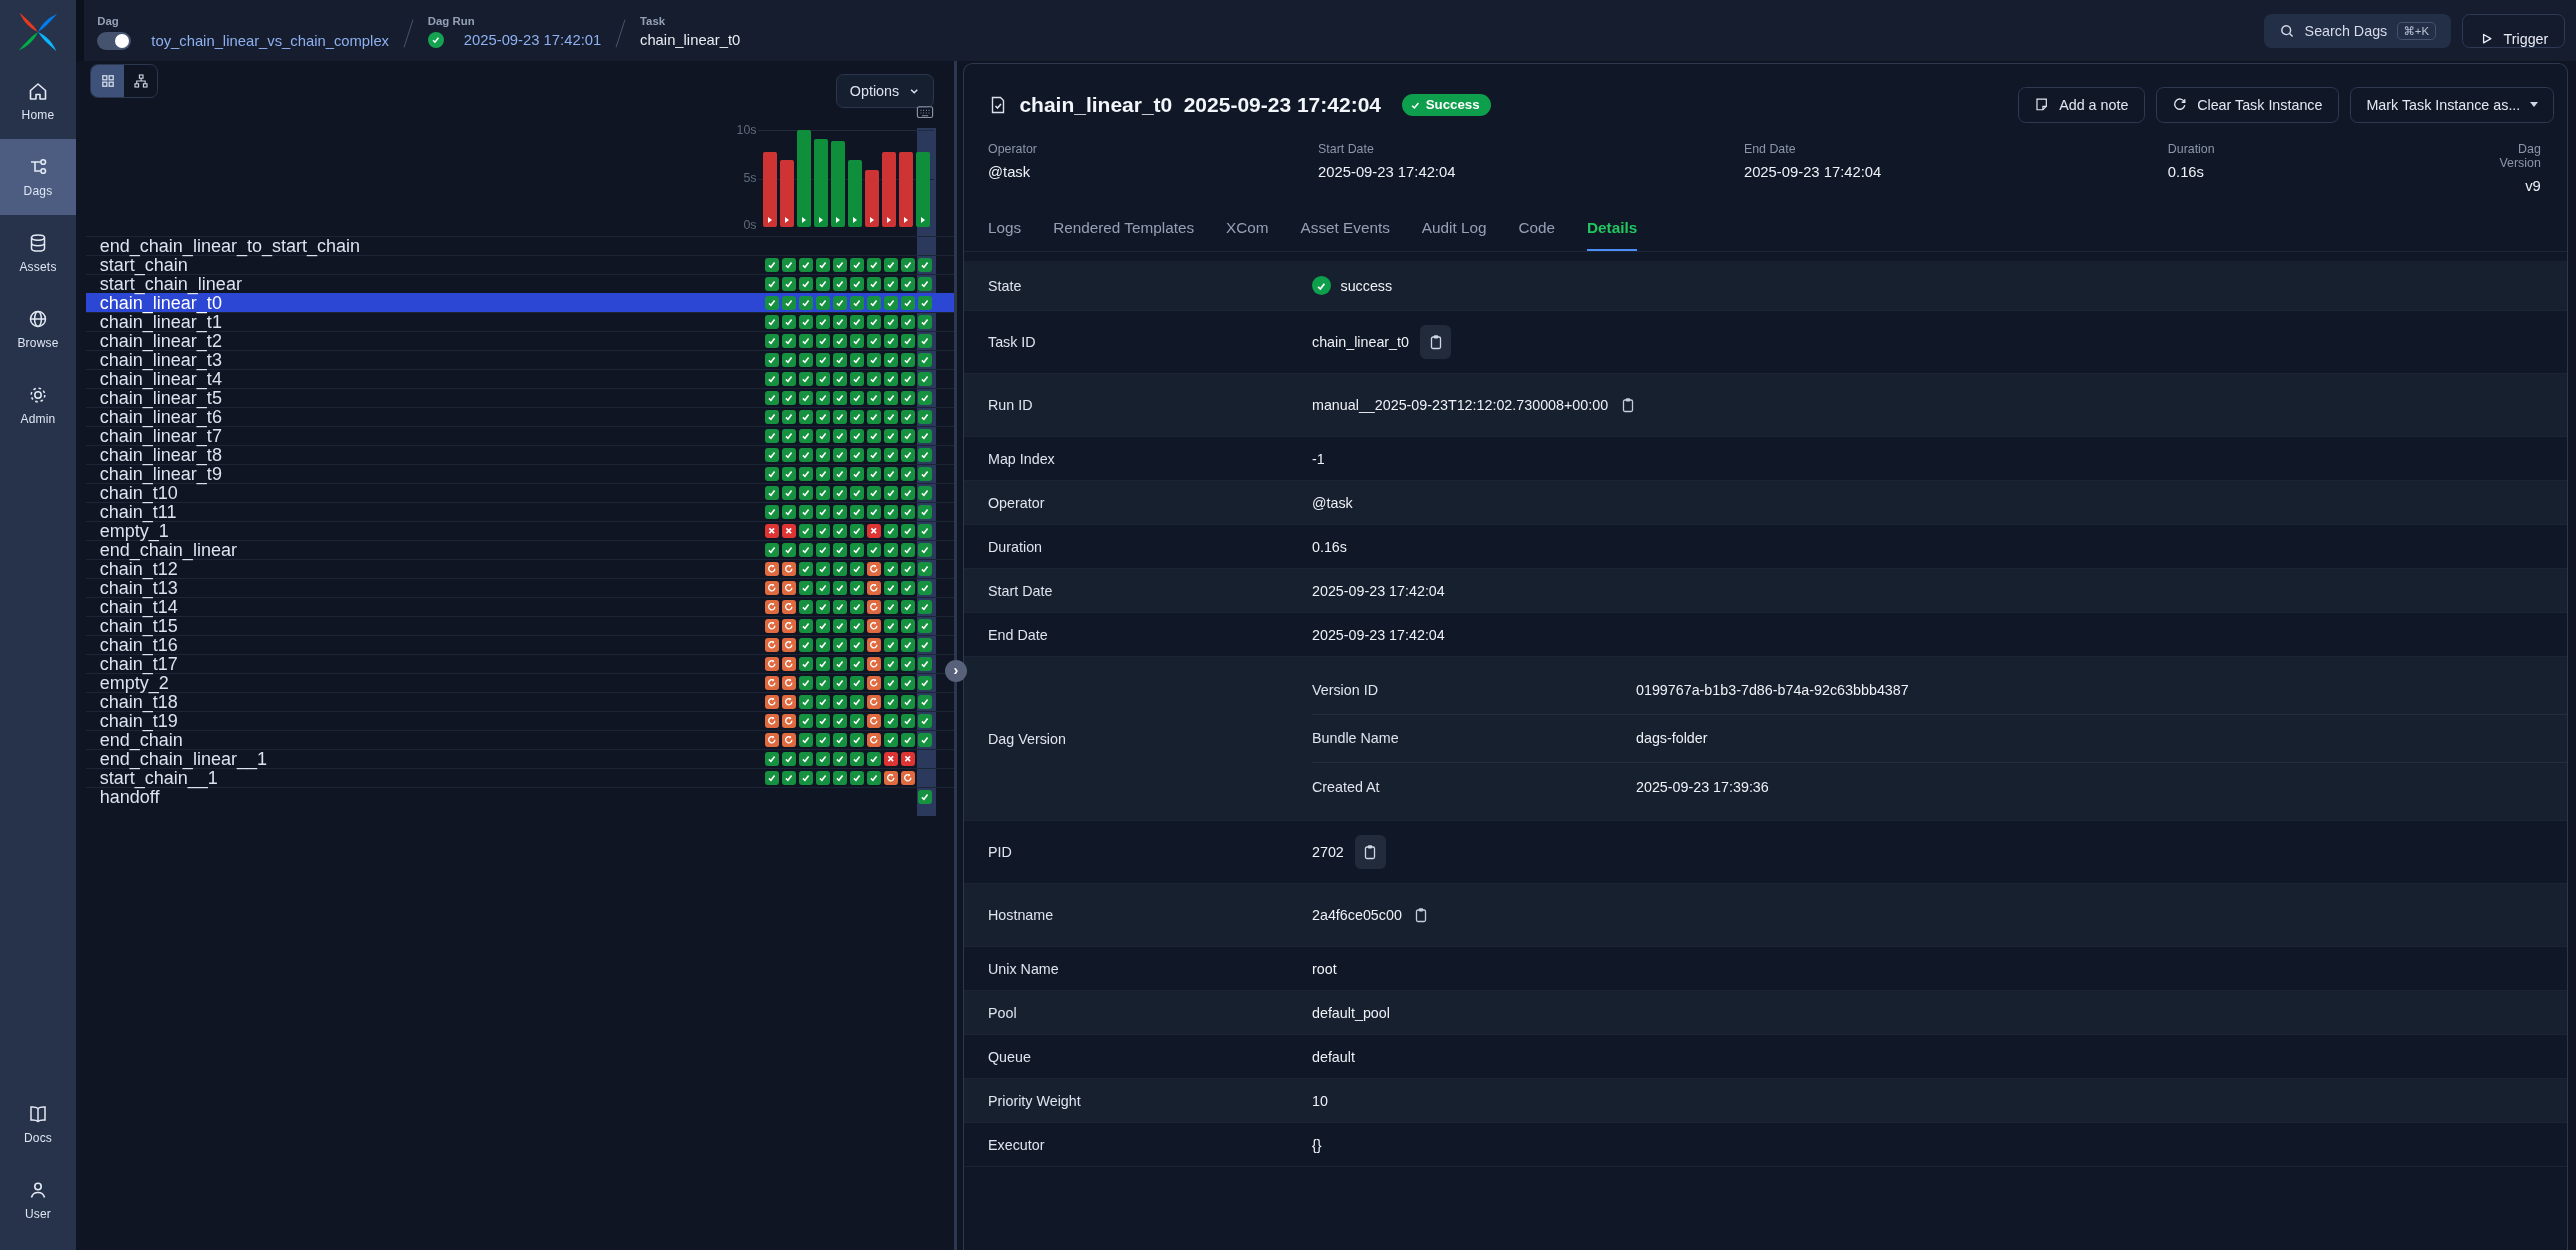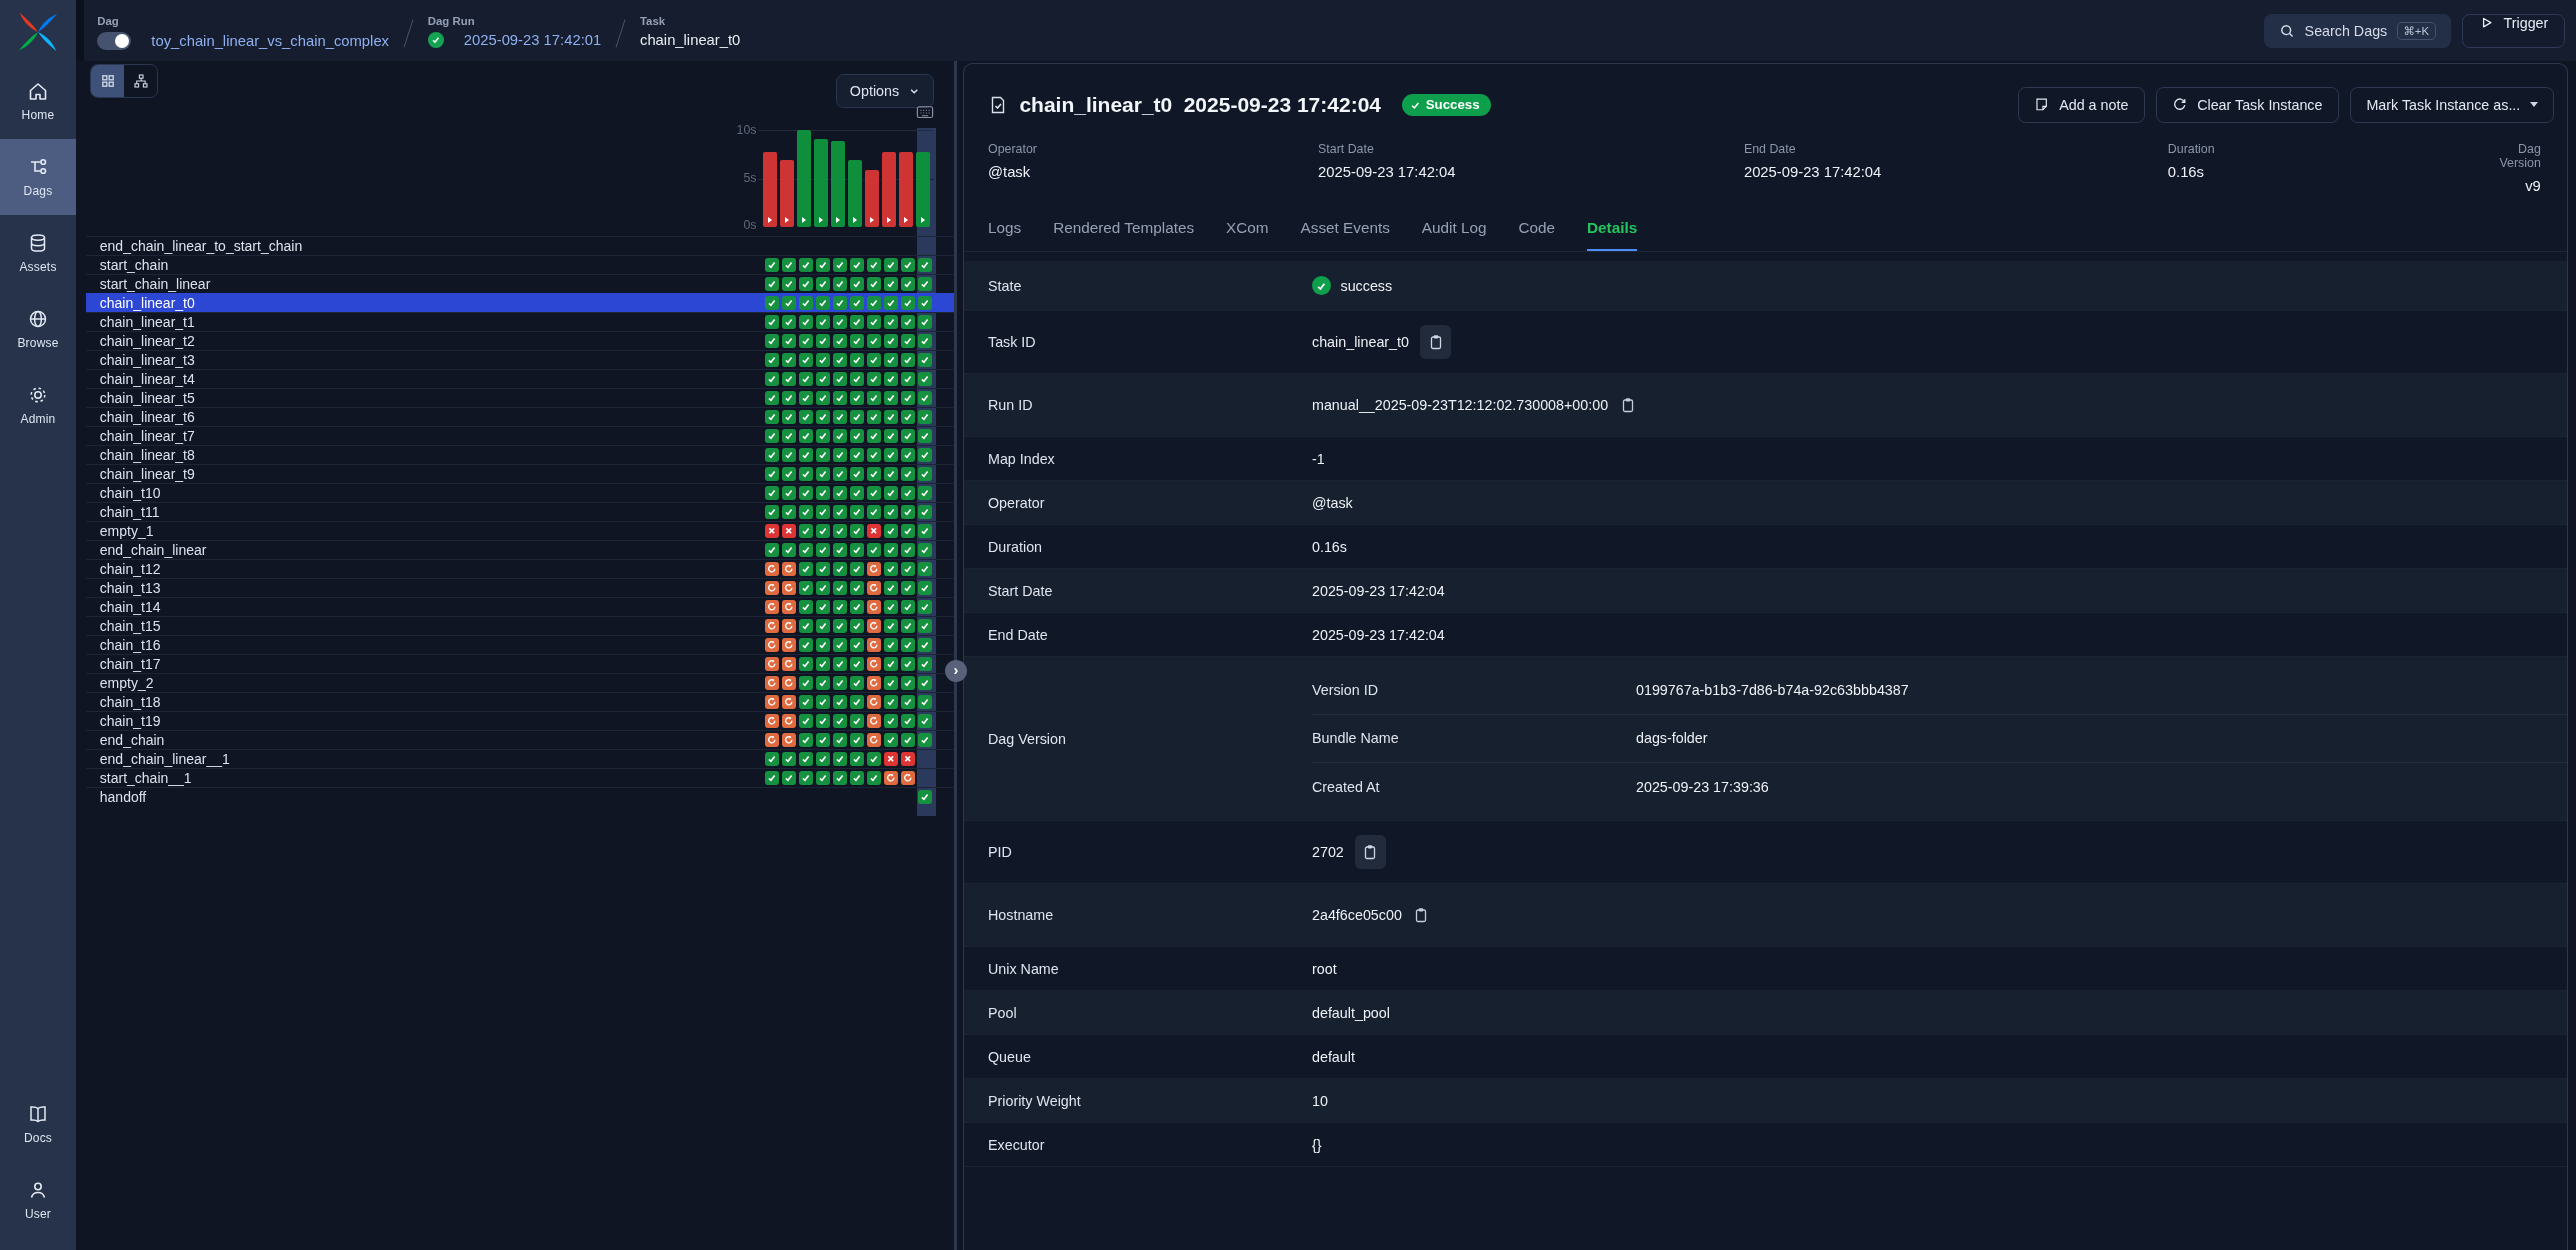--- a/index.html
+++ b/index.html
@@ -28,21 +28,21 @@
   .crumb-sep { align-self:center; height:29px; border-left:1.4px solid #47536b; transform:rotate(18deg); margin:5.7px 1.9px 0 1.9px; }
   .link-blue { color:#8fb0f0; cursor:pointer; }
   .toggle { width:34px; height:18px; border-radius:9.5px; background:#46536e; position:relative; cursor:pointer; }
   .toggle .knob { position:absolute; right:1.9px; top:1.9px; width:14.3px; height:14.3px; border-radius:50%; background:#fff; }
   .status-dot { width:16px; height:16px; border-radius:50%; background:#15a352; display:flex; align-items:center; justify-content:center; }
   .status-dot svg { width:9.5px; height:9.5px; }
   .topbar-right { margin-left:auto; display:flex; gap:11.4px; padding-right:11.4px;padding-left:44px; }
   .search-btn { height:34px; display:flex; align-items:center; gap:9.5px; background:#232e47; border:none; border-radius:7.6px; padding:0 15.3px; color:#d6dcea; font-size:14.3px; cursor:pointer; }
   .search-btn svg { width:16px; height:16px; }
   .kbd { border:1px solid #44526f; border-radius:4.8px; padding:1px 5.7px; font-size:11.4px; color:#b9c2d4; }
-  .trigger-btn { height:34px; display:flex; align-items:flex-start; gap:9.5px; background:#131b2c; border:1px solid #2e3a58; border-radius:7.6px; padding:0 15.3px; color:#e8ecf4; font-size:14.3px; cursor:pointer; }
+  .trigger-btn { height:34px; display:flex; align-items:flex-end; gap:9.5px; background:#131b2c; border:1px solid #2e3a58; border-radius:7.6px; padding:0 15.3px; color:#e8ecf4; font-size:14.3px; cursor:pointer; }
   .trigger-btn svg { width:15.3px; height:15.3px; }
 
   
   .content { position:absolute; left:76px; top:61px; right:0; bottom:0; background:#0f1522; }
 
   
   .grid-panel { position:absolute; left:9.5px; top:0; width:869px; bottom:0; }
   .grid-toolbar { position:absolute; left:4.8px; right:21px; top:2.9px; height:34px; display:flex; align-items:center; }
   .view-toggle { display:flex; border:1px solid #2b3750; border-radius:7.6px; overflow:hidden; }
   .view-btn { width:33px; height:32px; display:flex; align-items:center; justify-content:center; background:transparent; border:none; color:#cfd7e6; cursor:pointer; }
@@ -62,21 +62,21 @@
   .bar { position:relative; width:13.3px; margin:0 1.9px; border-radius:1.9px; cursor:pointer; }
   .bar.s { background:#0f8f3c; }
   .bar.f { background:#cf3434; }
   .bar .play { position:absolute; bottom:3.8px; left:50%; margin-left:-1.9px; width:0; height:0; border-left:4.8px solid #fff; border-top:3.3px solid transparent; border-bottom:3.3px solid transparent; }
   .axis { position:absolute; right:177px; top:-6.7px; height:111px; width:29px; text-align:right; font-size:12.4px; color:#5f6a7e; z-index:2; }
   .axis div { position:absolute; right:0; }
   .axis .t10 { top:0; } .axis .t5 { top:48px; } .axis .t0 { top:95px; }
 
   .task-rows { position:absolute; left:0; right:0; top:175px; z-index:2; }
   .task-row { height:19px; display:flex; align-items:center; border-top:1px solid #1d2636; padding-left:14.3px; cursor:pointer; }
-  .task-row .tname { flex:1; font-size:14px; color:#dce3ee; white-space:nowrap; line-height:17px; }
+  .task-row .tname { flex:1; font-size:18px; color:#dce3ee; white-space:nowrap; line-height:17px; }
   .task-row.selected { background:#2b47d4; border-top-color:#2b47d4; }
   .task-row.selected .tname { color:#ffffff; }
   .slots { display:grid; grid-template-columns:repeat(10,17px); margin-right:21px; }
   .sq { width:14.3px; height:14.3px; margin:0 1.4px; border-radius:2.9px; display:flex; align-items:center; justify-content:center; cursor:pointer; }
   .sq svg { width:9.5px; height:9.5px; }
   .sq.s { background:#15913f; }
   .sq.f { background:#dd3434; }
   .sq.r { background:#e06a3f; }
   .sq.none { background:transparent; }
 

